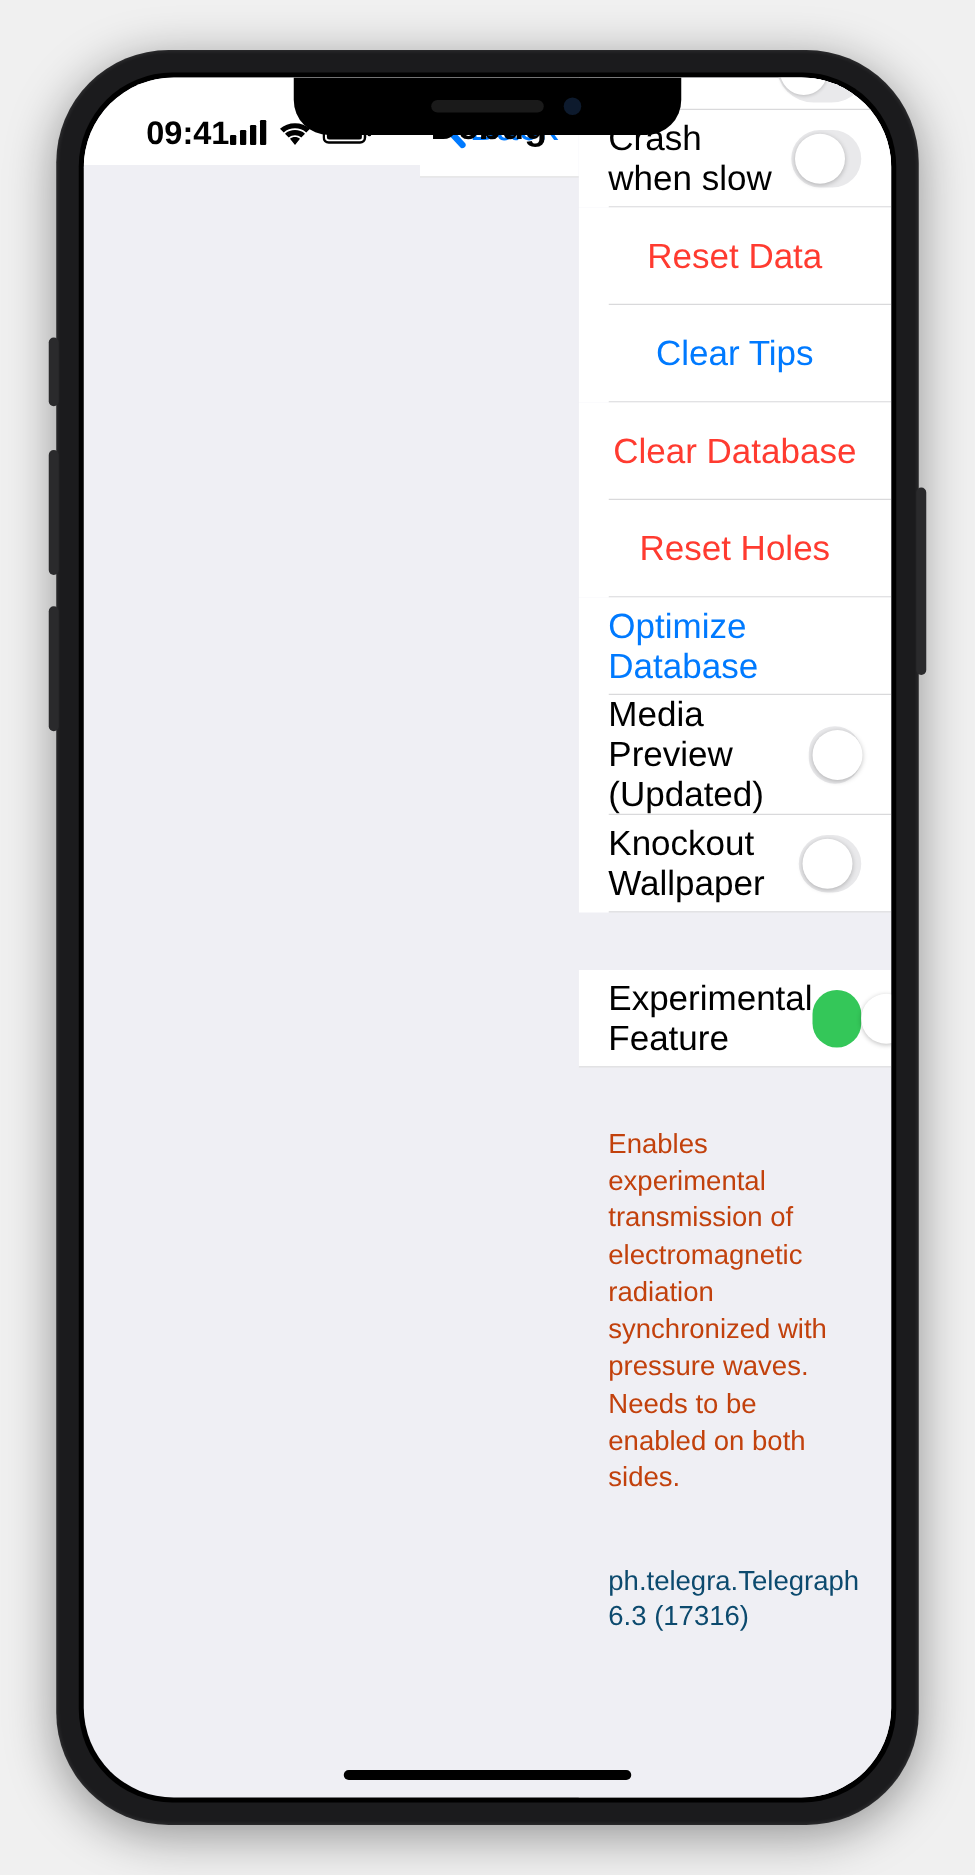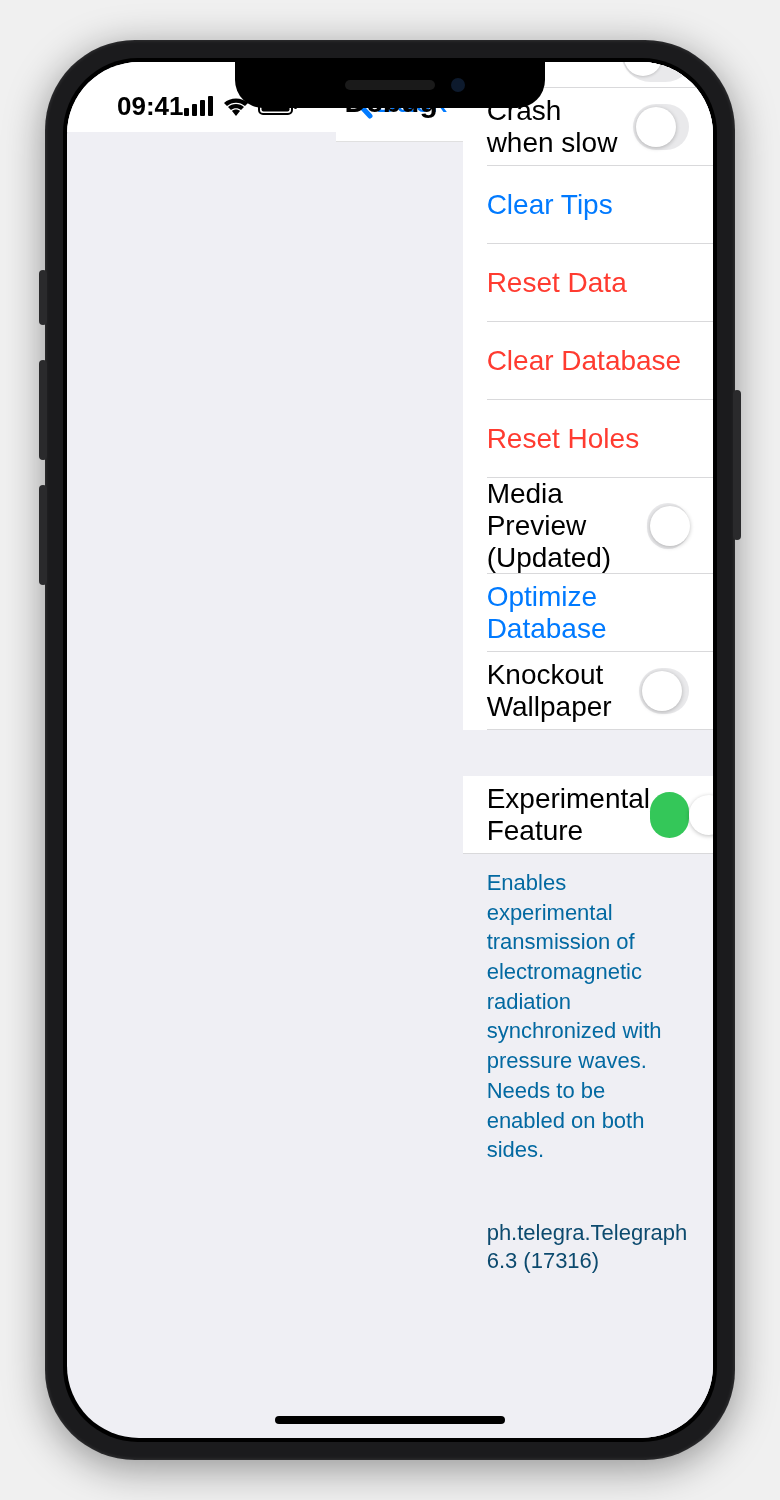--- a/index.html
+++ b/index.html
@@ -107,21 +107,21 @@
       pointer-events:none;
     }
 
     .content { flex:1; overflow:hidden; background:#efeff4; }
     .cell {
       background:#fff;
       min-height: 78px;
       padding: 0 24px;
       display:flex;
       align-items:center;
-      justify-content:flex-start;
+      justify-content:center;
       font-size: 28px;
       position:relative;
     }
     .cell::after {
       content:"";
       position:absolute; left:24px; right:0; bottom:0;
       height:1px; background:#d9d9db;
     }
     .cell.last-in-group::after { left:0; }
     .cell .label { color:#000; }
@@ -155,23 +155,24 @@
       background:#fff; box-shadow:0 1px 4px rgba(0,0,0,0.25);
       transition: left .15s;
     }
     .switch.on { background:#34c759; }
     .switch.on .knob { left:39px; }
 
     .section-gap { height: 46px; background:#efeff4; }
     .footer-text {
       padding: 14px 24px 30px;
       font-size: 22px;
-      color:#0369a1;
+      color:#c2410c;
       line-height:1.35;
       background:#efeff4;
+      margin-top:32px;
     }
     .app-info {
       padding: 24px 24px;
       font-size: 22px;
       color:#0c4a6e;
       line-height:1.3;
     }
 
     .home-indicator {
       position:absolute; bottom:14px; left:50%;
@@ -244,45 +245,45 @@
         </div>
 
         <div class="cell">
           <span class="label">Crash when slow</span>
           <div class="switch">
               <div class="knob"></div>
             </div>
         </div>
 
         <div class="cell">
+          <span class="label red">Reset Data</span>
+        </div>
+
+        <div class="cell">
           <span class="label blue">Clear Tips</span>
         </div>
 
         <div class="cell">
-          <span class="label red">Reset Data</span>
-        </div>
-
-        <div class="cell">
           <span class="label red">Clear Database</span>
         </div>
 
         <div class="cell">
           <span class="label red">Reset Holes</span>
         </div>
 
+
+        <div class="cell">
+          <span class="label blue">Optimize Database</span>
+        </div>
 
         <div class="cell">
           <span class="label">Media Preview (Updated)</span>
           <div class="switch">
               <div class="knob"></div>
             </div>
-        </div>
-
-        <div class="cell">
-          <span class="label blue">Optimize Database</span>
         </div>
 
         <div class="cell">
           <span class="label">Knockout Wallpaper</span>
           <div class="switch">
               <div class="knob"></div>
             </div>
         </div>
 
 

